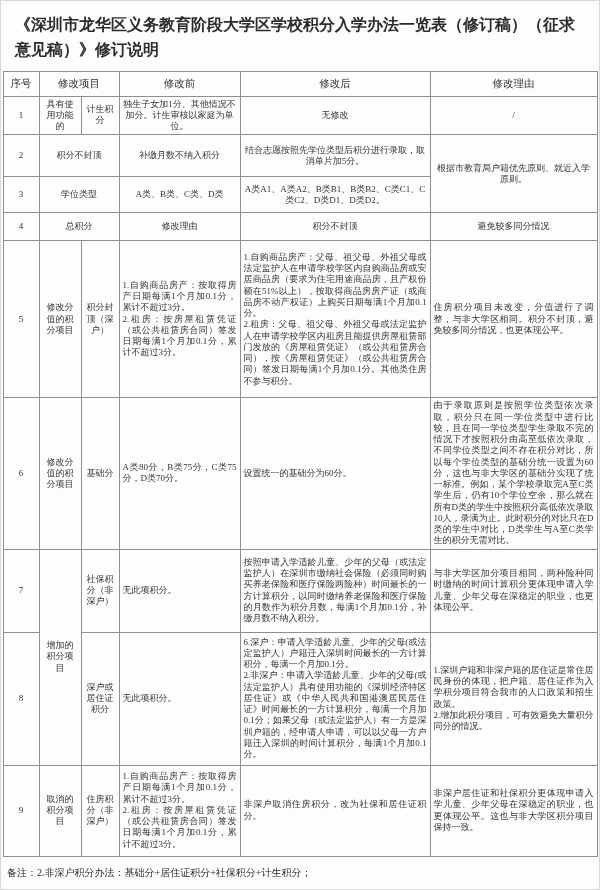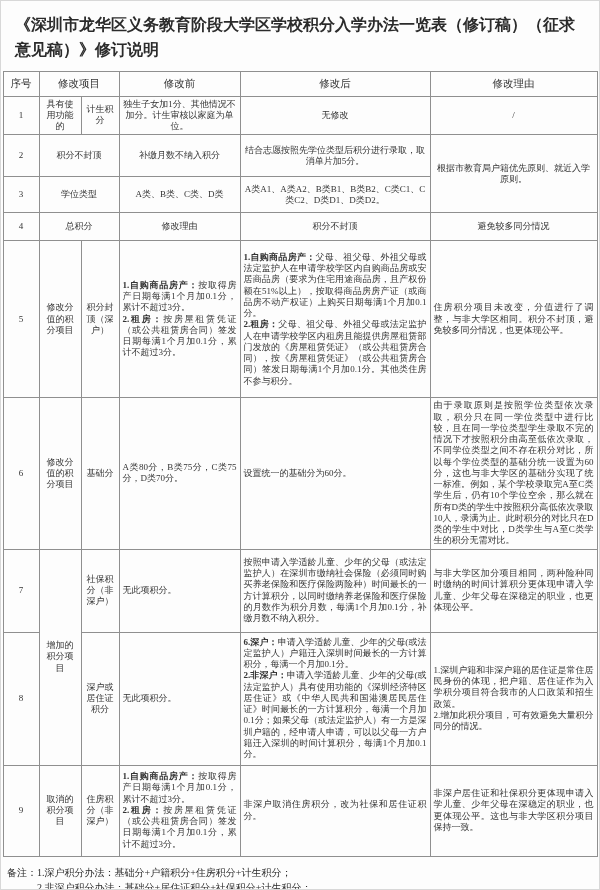--- a/index.html
+++ b/index.html
@@ -20,21 +20,21 @@
   col.c-before{width:121px} col.c-after{width:190px} col.c-reason{width:167px}
   th,td {
     border:1px solid #8f8f8f; padding:2px 3px;
     font-size:9px; line-height:1.25; vertical-align:middle;
     word-break:break-word; overflow-wrap:break-word;
   }
   th { font-weight:normal; font-size:10.5px; height:20px; text-align:center; }
   td.c { text-align:center; }
   td.l { text-align:justify; }
   p.li { margin:0; text-align:justify; }
-  p.li b { font-weight:bold; }
+  p.li b { font-weight:normal; }
   tr.h35 td{height:31px} tr.h41 td{height:37px} tr.h35b td{height:31px}
   tr.h27 td{height:23px} tr.h158 td{height:152px} tr.h145 td{height:139px}
   tr.h84 td{height:78px} tr.h134 td{height:128px} tr.h92 td{height:86px}
   .notes {
     display:flex; margin:8px 6px 0 6px; font-size:10px; line-height:1.5; color:#2b2b2b;
   }
   .notes-prefix { white-space:nowrap; }
   .notes-lines div { margin:0; }
 </style>
 </head>
@@ -154,19 +154,18 @@
         <td class="l">非深户取消住房积分，改为社保和居住证积分。</td>
         <td class="l">非深户居住证和社保积分更体现申请入学儿童、少年父母在深稳定的职业，也更体现公平。这也与非大学区积分项目保持一致。</td>
       </tr>
 
     </tbody>
   </table>
 
   <div class="notes">
     <span class="notes-prefix">备注：</span>
     <div class="notes-lines">
-      <div>1.深户积分办法：基础分+户籍积分+住房积分+计生积分；</div>
       <div>2.非深户积分办法：基础分+居住证积分+社保积分+计生积分；</div>
 
     </div>
   </div>
 
 </div>
 
 </body></html>

